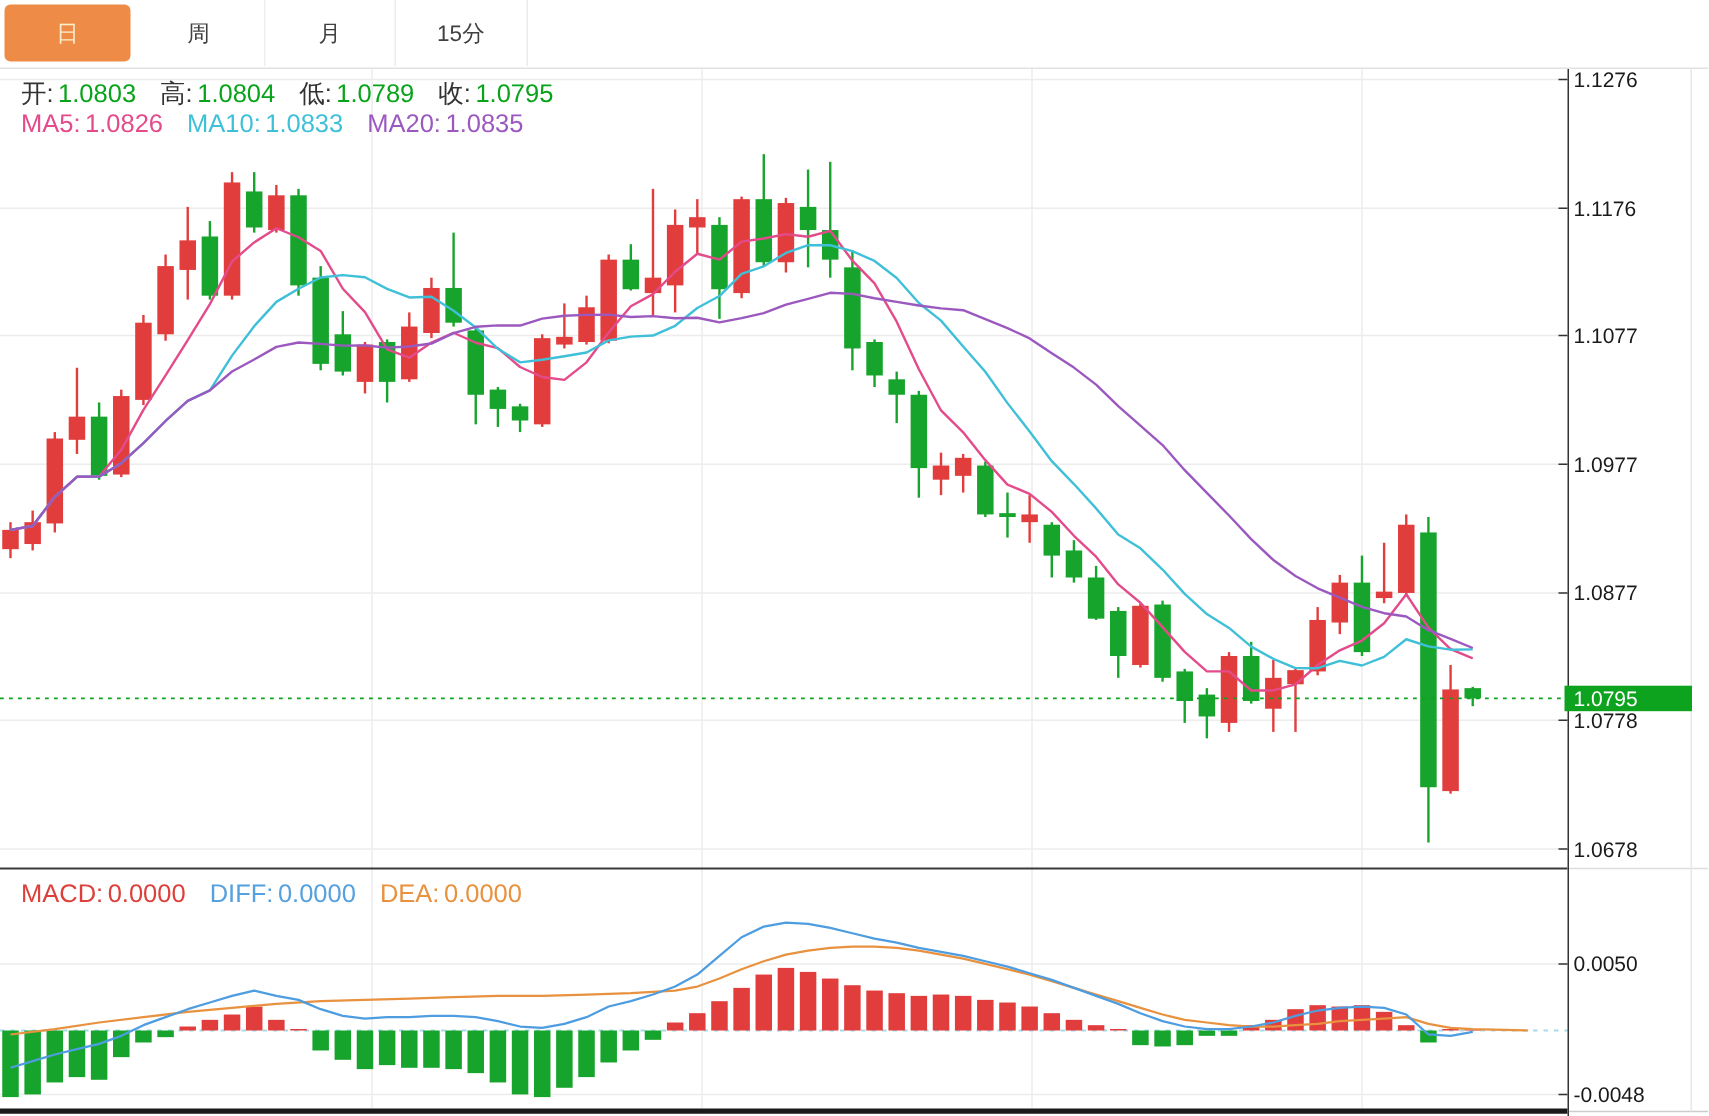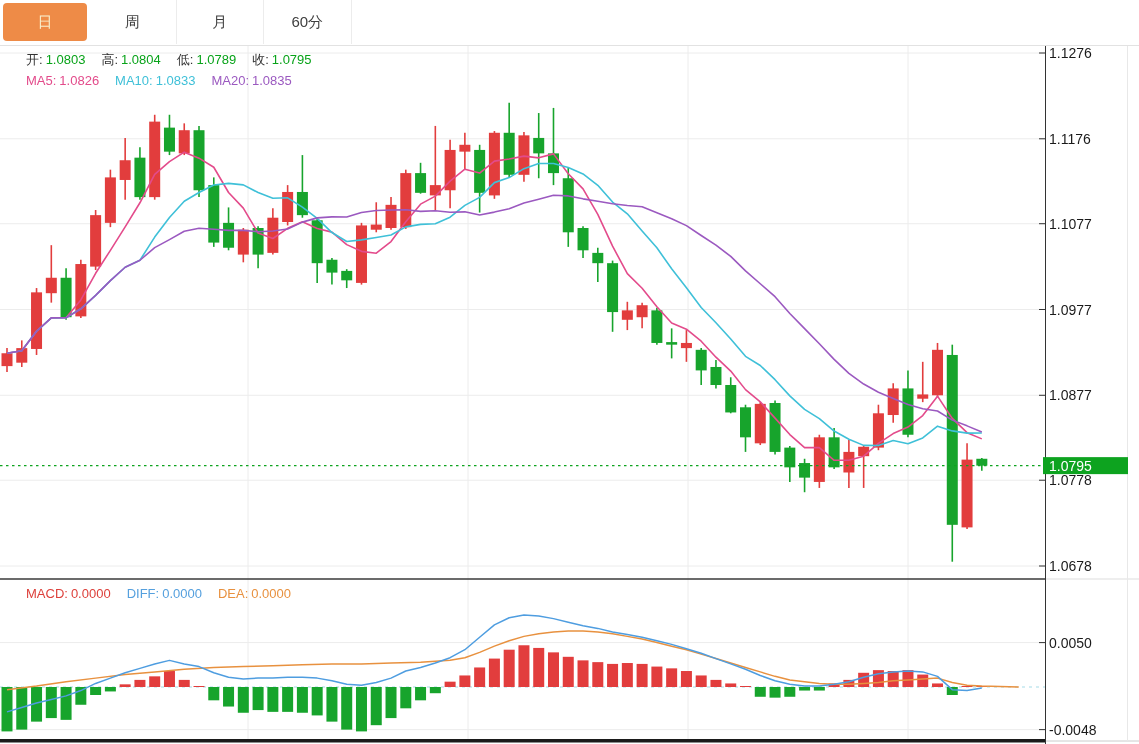--- a/index.html
+++ b/index.html
@@ -7,21 +7,21 @@
        font-family:"Liberation Sans","DejaVu Sans",sans-serif;}
   
   .tabbar{position:absolute;left:0;top:0;width:1139px;height:45px;background:#fff;
           border-bottom:1px solid #e2e2e2;display:flex;}
   .tab{width:87.5px;height:44px;box-sizing:border-box;display:flex;align-items:center;justify-content:center;
        font-size:15px;color:#404040;border-right:1px solid #ececec;cursor:pointer;background:#fff;}
   .tab.active{border:none;border-radius:4px;margin:3px 2px 3px 3px;width:84px;height:38px;}
   
   .chart-wrap{position:absolute;left:0;top:0;width:1139px;height:744px;}
   svg{position:absolute;left:0;top:0;}
-  .legend{position:absolute;white-space:nowrap;font-size:13px;margin-left:12px;}
+  .legend{position:absolute;white-space:nowrap;font-size:17px;}
   .legend .item{margin-right:16px;}
   .legend .lab{color:#333;}
   .legend .val{margin-left:3px;}
 </style>
 </head>
 <body>
 
 <div class="app">
   <div class="chart-wrap">
     <svg id="chart" width="1139" height="744" viewBox="0 0 1139 744">
@@ -275,15 +275,15 @@
         <text x="1049" y="470.63043478261" font-size="14" font-family="Liberation Sans, DejaVu Sans, sans-serif" fill="#fff">1.0795</text>
       </svg>
     <div class="legend" id="ohlc-legend" style="left:14px;top:51px;"><span class="item"><span class="lab">开:</span><span class="val" style="color: rgb(8, 163, 25);">1.0803</span></span><span class="item"><span class="lab">高:</span><span class="val" style="color: rgb(8, 163, 25);">1.0804</span></span><span class="item"><span class="lab">低:</span><span class="val" style="color: rgb(8, 163, 25);">1.0789</span></span><span class="item"><span class="lab">收:</span><span class="val" style="color: rgb(8, 163, 25);">1.0795</span></span></div>
     <div class="legend" id="ma-legend" style="left:14px;top:73px;"><span class="item"><span class="lab" style="color: rgb(227, 75, 139);">MA5:</span><span class="val" style="color: rgb(227, 75, 139);">1.0826</span></span><span class="item"><span class="lab" style="color: rgb(63, 192, 216);">MA10:</span><span class="val" style="color: rgb(63, 192, 216);">1.0833</span></span><span class="item"><span class="lab" style="color: rgb(155, 89, 192);">MA20:</span><span class="val" style="color: rgb(155, 89, 192);">1.0835</span></span></div>
     <div class="legend" id="macd-legend" style="left:14px;top:586px;"><span class="item"><span class="lab" style="color: rgb(221, 64, 59);">MACD:</span><span class="val" style="color: rgb(221, 64, 59);">0.0000</span></span><span class="item"><span class="lab" style="color: rgb(85, 160, 222);">DIFF:</span><span class="val" style="color: rgb(85, 160, 222);">0.0000</span></span><span class="item"><span class="lab" style="color: rgb(232, 145, 63);">DEA:</span><span class="val" style="color: rgb(232, 145, 63);">0.0000</span></span></div>
   </div>
   <div class="tabbar" id="tabbar">
       <div class="tab active" style="background: rgb(238, 139, 71); color: rgb(248, 238, 203);">日</div>
       <div class="tab">周</div>
       <div class="tab">月</div>
-      <div class="tab">60分</div>
+      <div class="tab">15分</div>
     </div>
 </div>
 
 </body></html>

